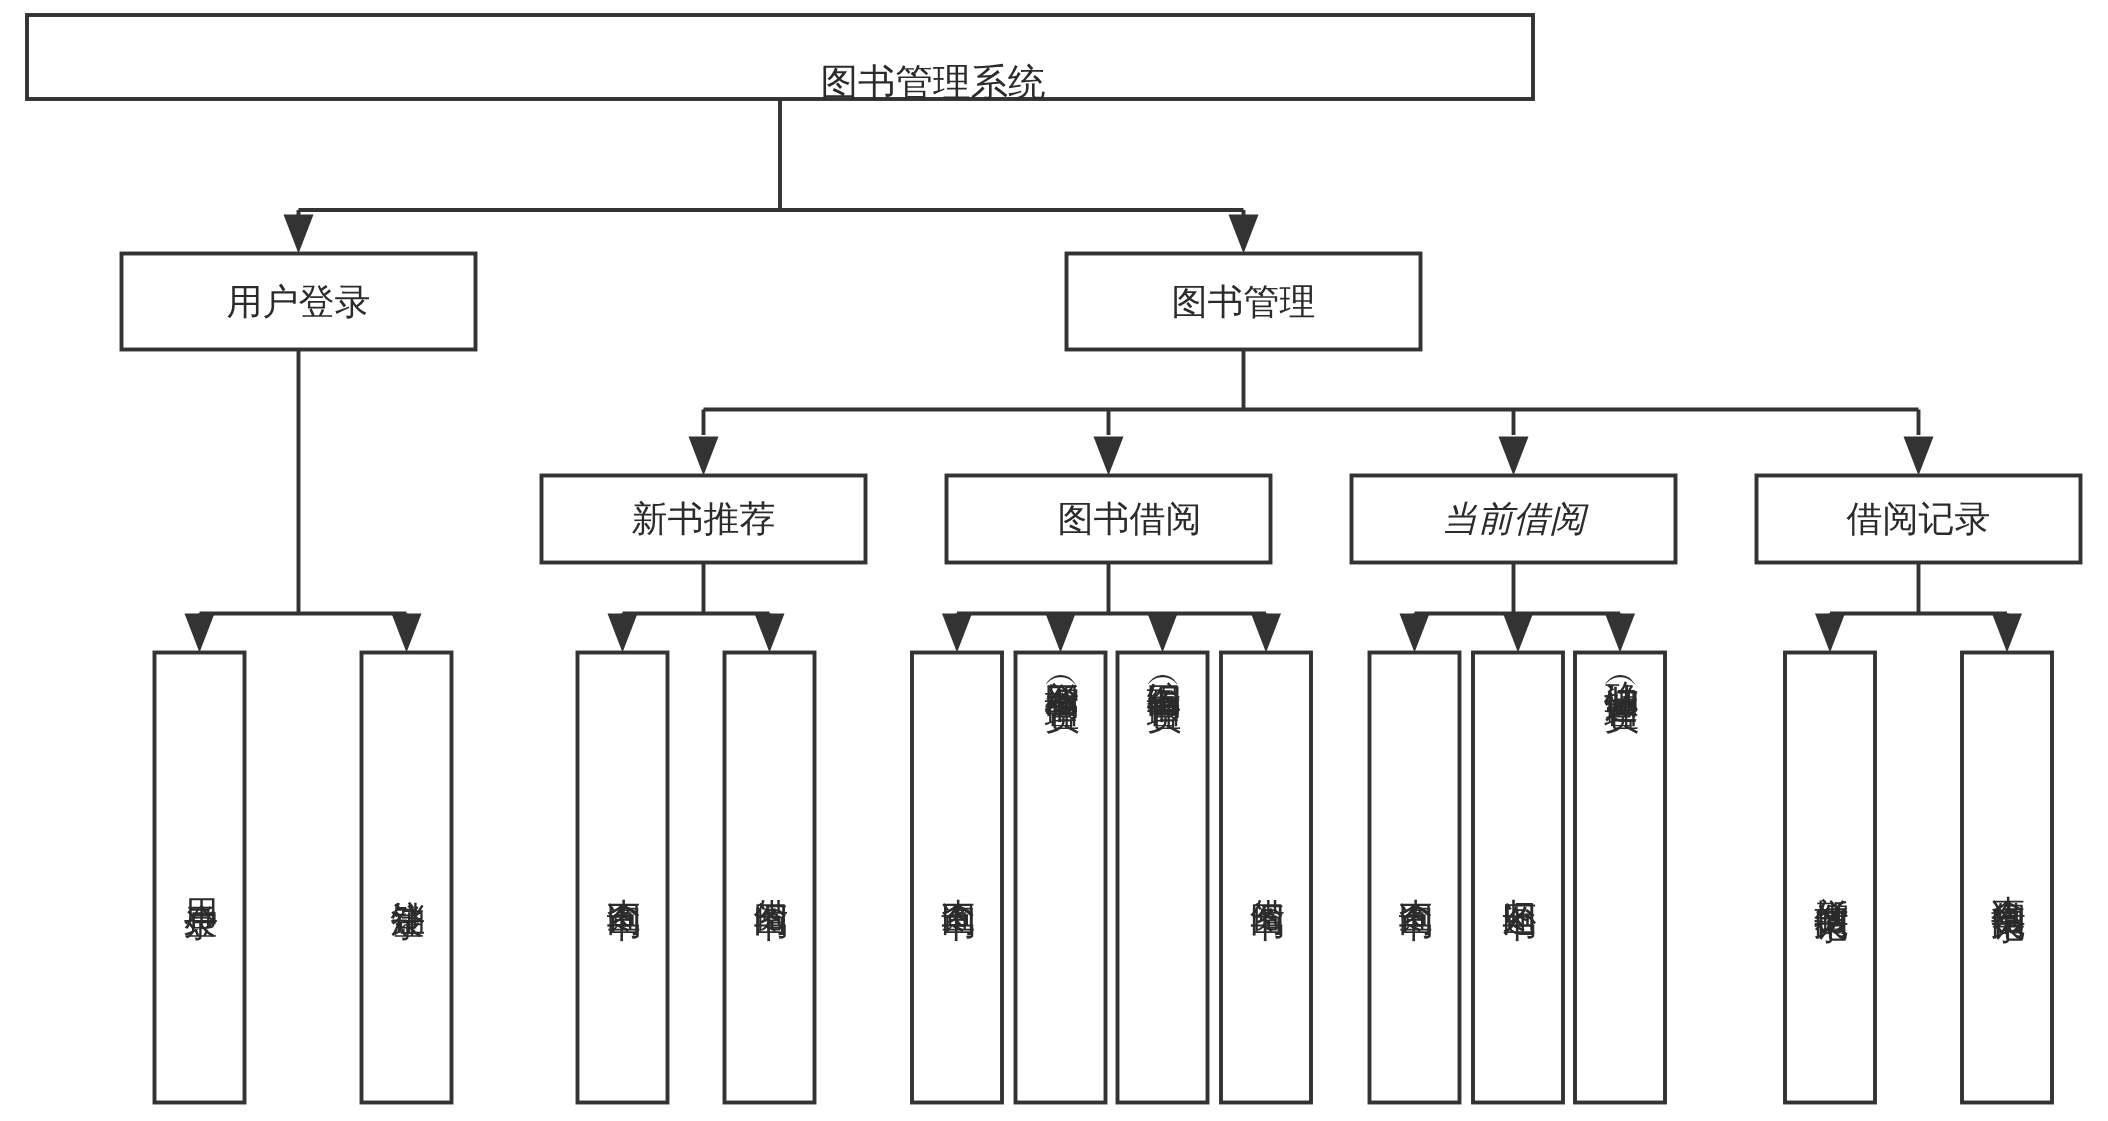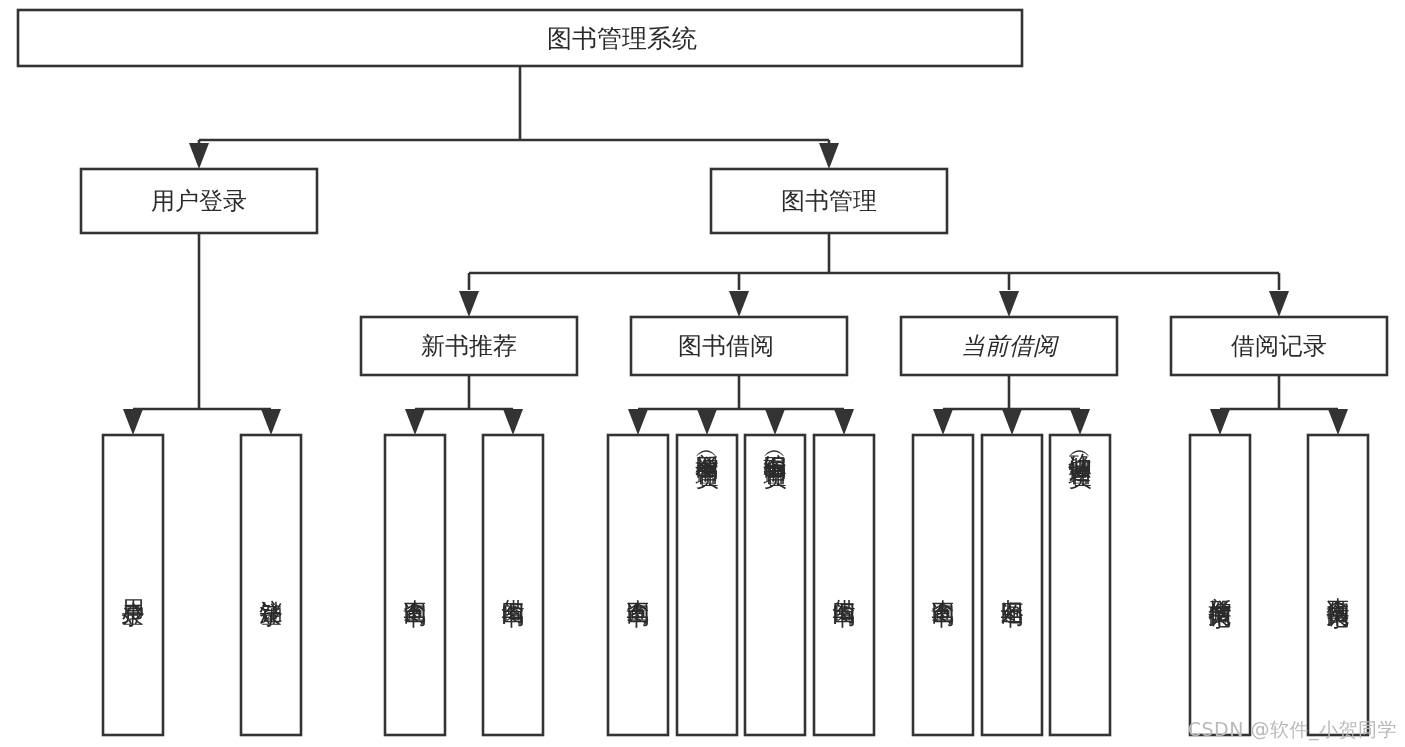--- a/index.html
+++ b/index.html
@@ -151,35 +151,35 @@
       <rect class="node-rect" x="745" y="435" width="60" height="300"></rect>
       <rect class="node-rect" x="814" y="435" width="60" height="300"></rect>
       <rect class="node-rect" x="913" y="435" width="60" height="300"></rect>
       <rect class="node-rect" x="982" y="435" width="60" height="300"></rect>
       <rect class="node-rect" x="1050" y="435" width="60" height="300"></rect>
       <rect class="node-rect" x="1190" y="435" width="60" height="300"></rect>
       <rect class="node-rect" x="1308" y="435" width="60" height="300"></rect>
     </g>
   </svg>
 
-  <div class="htext-box" style="left:18px; top:10px; width:1208px; height:56px;">
+  <div class="htext-box" style="left:18px; top:26px; width:1208px; height:56px;">
     <span class="htext-inner root">图书管理系统</span>
   </div>
 
   <div class="htext-box" style="left:81px; top:169px; width:236px; height:64px;">
     <span class="htext-inner">用户登录</span>
   </div>
   <div class="htext-box" style="left:711px; top:169px; width:236px; height:64px;">
     <span class="htext-inner">图书管理</span>
   </div>
 
   <div class="htext-box" style="left:361px; top:317px; width:216px; height:58px;">
     <span class="htext-inner">新书推荐</span>
   </div>
-  <div class="htext-box" style="left:618px; top:317px; width:216px; height:58px;">
+  <div class="htext-box" style="left:645px; top:317px; width:216px; height:58px;">
     <span class="htext-inner">图书借阅</span>
   </div>
   <div class="htext-box" style="left:901px; top:317px; width:216px; height:58px;font-style:italic;">
     <span class="htext-inner">当前借阅</span>
   </div>
   <div class="htext-box" style="left:1171px; top:317px; width:216px; height:58px;align-items:center;">
     <span class="htext-inner">借阅记录</span>
   </div>
 
   <div class="vtext-box" style="left:103px; top:435px; width:60px; height:300px;">
@@ -215,15 +215,14 @@
   <div class="vtext-box" style="left:1050px; top:435px; width:60px; height:300px; align-items:flex-start;">
     <span class="vtext-inner">确认归还（管理员）</span>
   </div>
   <div class="vtext-box" style="left:1190px; top:435px; width:60px; height:300px;">
     <span class="vtext-inner">新增借阅记录</span>
   </div>
   <div class="vtext-box" style="left:1308px; top:435px; width:60px; height:300px;">
     <span class="vtext-inner">查询借阅记录</span>
   </div>
 
-  <div class="watermark">CSDN @软件_小贺同学</div>
 
 </div>
 
 </body></html>

